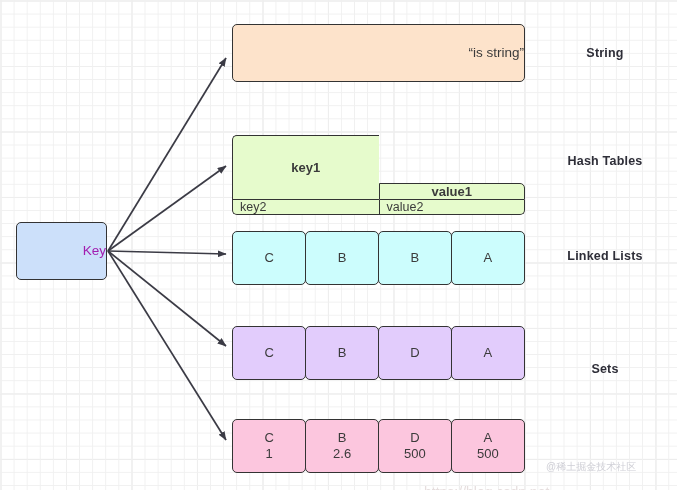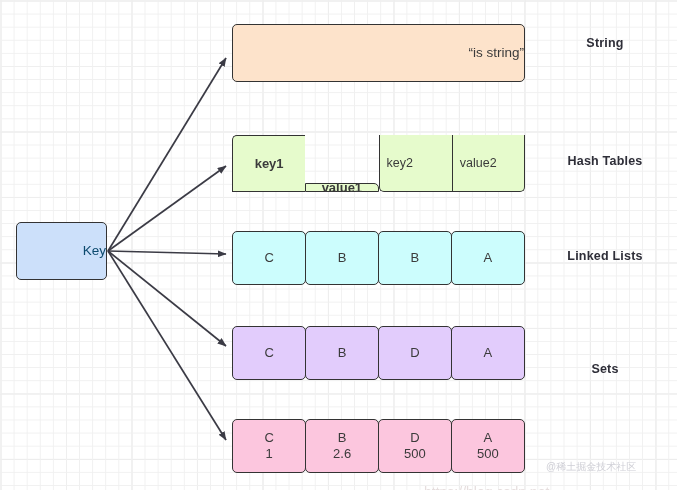--- a/index.html
+++ b/index.html
@@ -53,21 +53,21 @@
   }
 
   
   #key-node {
     left: 16px;
     top: 222px;
     width: 91px;
     height: 58px;
     background: #cce0fa;
     font-size: 13.5px;
-    color: #0c4a6e;
+    color: #a21caf;
   }
 
   
   #string-box {
     left: 232px;
     top: 24px;
     width: 293px;
     height: 58px;
     background: #fde3cb;
     font-size: 13.5px;
@@ -75,21 +75,21 @@
   }
 
   
   #hash-table {
     position: absolute;
     left: 232px;
     top: 135px;
     width: 293px;
     height: 57px;
     display: flex;
-    flex-direction: row;
+    flex-direction: column;
   }
   .hash-row {
     display: flex;
     flex: 1;
   }
   .hash-cell {
     box-sizing: border-box;
     width: 50%;
     background: #e6fbcc;
     border: 1.6px solid #333333;
@@ -164,21 +164,21 @@
   .side-label {
     position: absolute;
     left: 540px;
     width: 130px;
     text-align: center;
     font-weight: bold;
     font-size: 12.5px;
     color: #2e2e38;
     letter-spacing: 0.2px;
   }
-  #label-string      { top: 36px; }
+  #label-string      { top: 46px; }
   #label-hash        { top: 154px; }
   #label-list        { top: 249px; }
   #label-set         { top: 362px; }
   #label-zset        { top: 439px; }
 
   
   .watermark {
     position: absolute;
     color: #d9d9de;
     white-space: nowrap;

